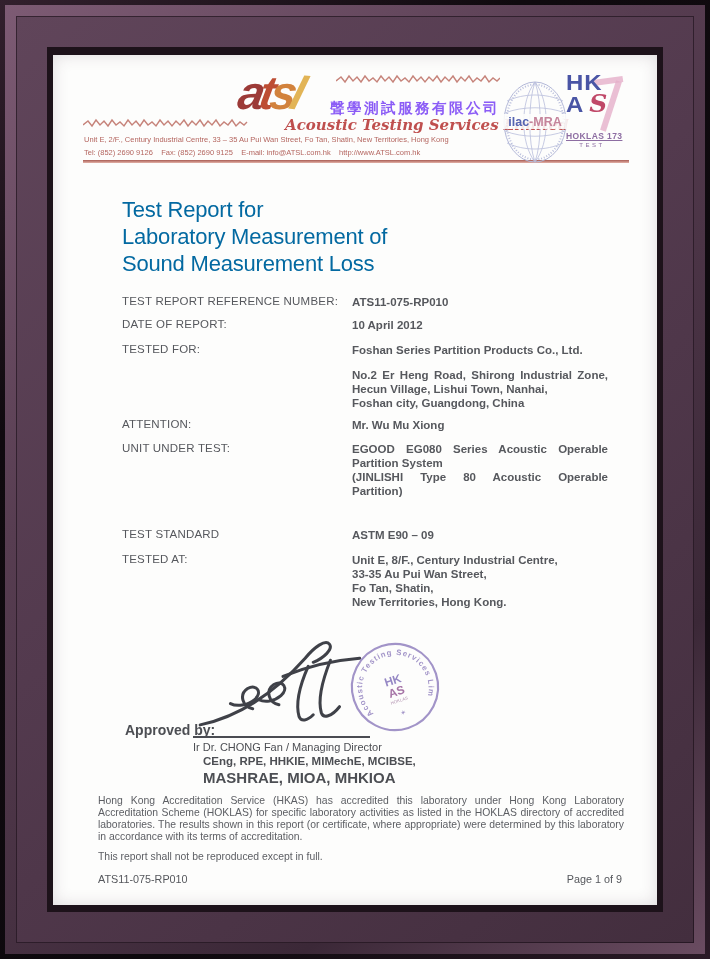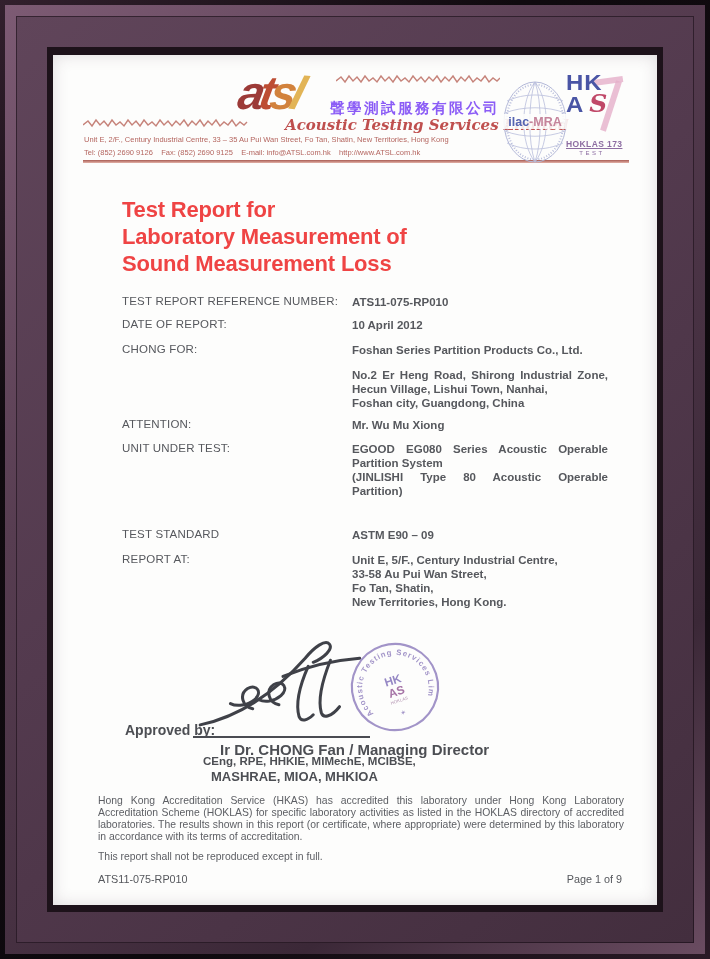--- a/index.html
+++ b/index.html
@@ -26,40 +26,40 @@
   .addr { left: 31px; font-size: 7.5px; color: #b4655f; white-space: pre; }
   .addr1 { top: 80px; } .addr2 { top: 93px; }
   .rule { left: 30px; top: 105px; width: 546px; height: 3px; background: linear-gradient(#a95c54, #e3b2a8); }
 
   .ilac { left: 449px; top: 24px; width: 66px; height: 86px; }
   .hkas { left: 513px; top: 16px; width: 62px; }
   .hkas-row1, .hkas-row2 { font-weight: bold; font-size: 24px; line-height: 22px; color: #4a55a5; letter-spacing: 1px; transform: scaleY(.95); }
   .hkas-s { font-family: "DejaVu Serif", serif; font-style: italic; color: #c04868; font-size: 25px; margin-left: 5px; }
   .hkas-t-bar  { position: absolute; left: 27px; top: 7px;  width: 30px; height: 6px;  background: #e5afc9; transform: rotate(-8deg); opacity: .8; }
   .hkas-t-stem { position: absolute; left: 42px; top: 9px;  width: 6px;  height: 52px; background: #e5afc9; transform: rotate(18deg); opacity: .8; }
-  .hoklas { margin-top: 24px; font-size: 8.5px; font-weight: bold; color: #8d6da2; text-decoration: underline; letter-spacing: .4px; white-space: nowrap; }
+  .hoklas { margin-top: 16px; font-size: 8.5px; font-weight: bold; color: #8d6da2; text-decoration: underline; letter-spacing: .4px; white-space: nowrap; }
   .hoklas-test { font-size: 6px; letter-spacing: 2.5px; color: #8d6da2; text-align: center; width: 52px; margin-top: 1px; }
 
   
-  .title { left: 69px; top: 141px; font-size: 22px; font-weight: bold; color: #ef4444; line-height: 27px; letter-spacing: -.2px; }
+  .title { left: 69px; top: 141px; font-size: 22px; font-weight: normal; color: #0369a1; line-height: 27px; letter-spacing: -.2px; }
 
   
   .row .lbl { position: absolute; left: 69px; top: 0; font-size: 11.5px; font-weight: normal; color: #56585d; letter-spacing: .2px; white-space: nowrap; }
   .row .val { position: absolute; left: 299px; top: 0; width: 256px; font-size: 11.5px; font-weight: bold; color: #56585d; line-height: 14px; }
   .jl { text-align: justify; text-align-last: justify; }
 
   
   .signature { left: 133px; top: 577px; width: 202px; height: 106px; }
   .signature path { stroke: #3f4148; stroke-width: 3; fill: none; stroke-linecap: round; }
   .stamp { left: 296px; top: 586px; width: 92px; height: 92px; transform: rotate(-18deg); opacity: .92; }
   .approved-label { left: 72px; top: 667px; font-size: 14px; font-weight: bold; color: #4c4e53; }
   .sig-line { left: 140px; top: 681px; width: 177px; border-bottom: 2px solid #4a4c52; }
-  .appr-name { left: 167px; top: 686px; font-size: 15px; font-weight: bold; color: #4c4e53; }
+  .appr-name { left: 140px; top: 686px; font-size: 11px; font-weight: normal; color: #4c4e53; }
   .appr-cred1 { left: 150px; top: 700px; font-size: 11.5px; font-weight: bold; color: #4c4e53; }
-  .appr-cred2 { left: 150px; top: 714px; font-size: 13px; font-weight: bold; color: #4c4e53; margin-left: 8px; }
+  .appr-cred2 { left: 150px; top: 714px; font-size: 15px; font-weight: bold; color: #4c4e53; }
 
   
   .acc { left: 45px; top: 740px; width: 526px; font-size: 10.4px; color: #5c5e63; line-height: 12.1px; text-align: justify; }
   .repro { left: 45px; top: 796px; font-size: 10.4px; color: #5c5e63; }
   .bottomrow { left: 45px; right: 35px; top: 818px; display: flex; justify-content: space-between; font-size: 10.8px; color: #55575c; }
 </style>
 </head>
 <body>
 
 <div class="f-outer"></div>
@@ -116,21 +116,21 @@
         <div>ATS11-075-RP010</div>
       </div>
   </div>
   <div class="abs row" style="top:263px">
     <div class="lbl">DATE OF REPORT:</div>
     <div class="val">
         <div>10 April 2012</div>
       </div>
   </div>
   <div class="abs row" style="top:288px">
-    <div class="lbl">CHONG FOR:</div>
+    <div class="lbl">TESTED FOR:</div>
     <div class="val">
         <div>Foshan Series Partition Products Co., Ltd.</div>
       </div>
   </div>
   <div class="abs row" style="top:313px">
     <div class="lbl"></div>
     <div class="val">
       <div class="jl">No.2 Er Heng Road, Shirong Industrial Zone,</div>
       <div>Hecun Village, Lishui Town, Nanhai,</div>
       <div>Foshan city, Guangdong, China</div>
@@ -151,24 +151,24 @@
       <div>Partition)</div>
     </div>
   </div>
   <div class="abs row" style="top:473px">
     <div class="lbl">TEST STANDARD</div>
     <div class="val">
         <div>ASTM E90 – 09</div>
       </div>
   </div>
   <div class="abs row" style="top:498px">
-    <div class="lbl">REPORT AT:</div>
-    <div class="val">
-      <div>Unit E, 5/F., Century Industrial Centre,</div>
-      <div>33-58 Au Pui Wan Street,</div>
+    <div class="lbl">TESTED AT:</div>
+    <div class="val">
+      <div>Unit E, 8/F., Century Industrial Centre,</div>
+      <div>33-35 Au Pui Wan Street,</div>
       <div>Fo Tan, Shatin,</div>
       <div>New Territories, Hong Kong.</div>
     </div>
   </div>
 
   <svg class="abs signature" viewBox="0 0 200 105">
     <path d="M14 92 C52 84 86 62 118 26 C127 15 138 7 142 12 C146 17 136 26 126 30"></path>
     <path d="M66 76 C56 74 52 62 61 56 C70 51 76 60 68 67 C61 73 50 74 44 71"></path>
     <path d="M92 72 C82 70 78 58 87 52 C96 47 102 56 94 63 C87 69 78 70 72 67"></path>
     <path d="M121 34 C113 52 108 70 112 84 C114 89 120 88 126 82"></path>

